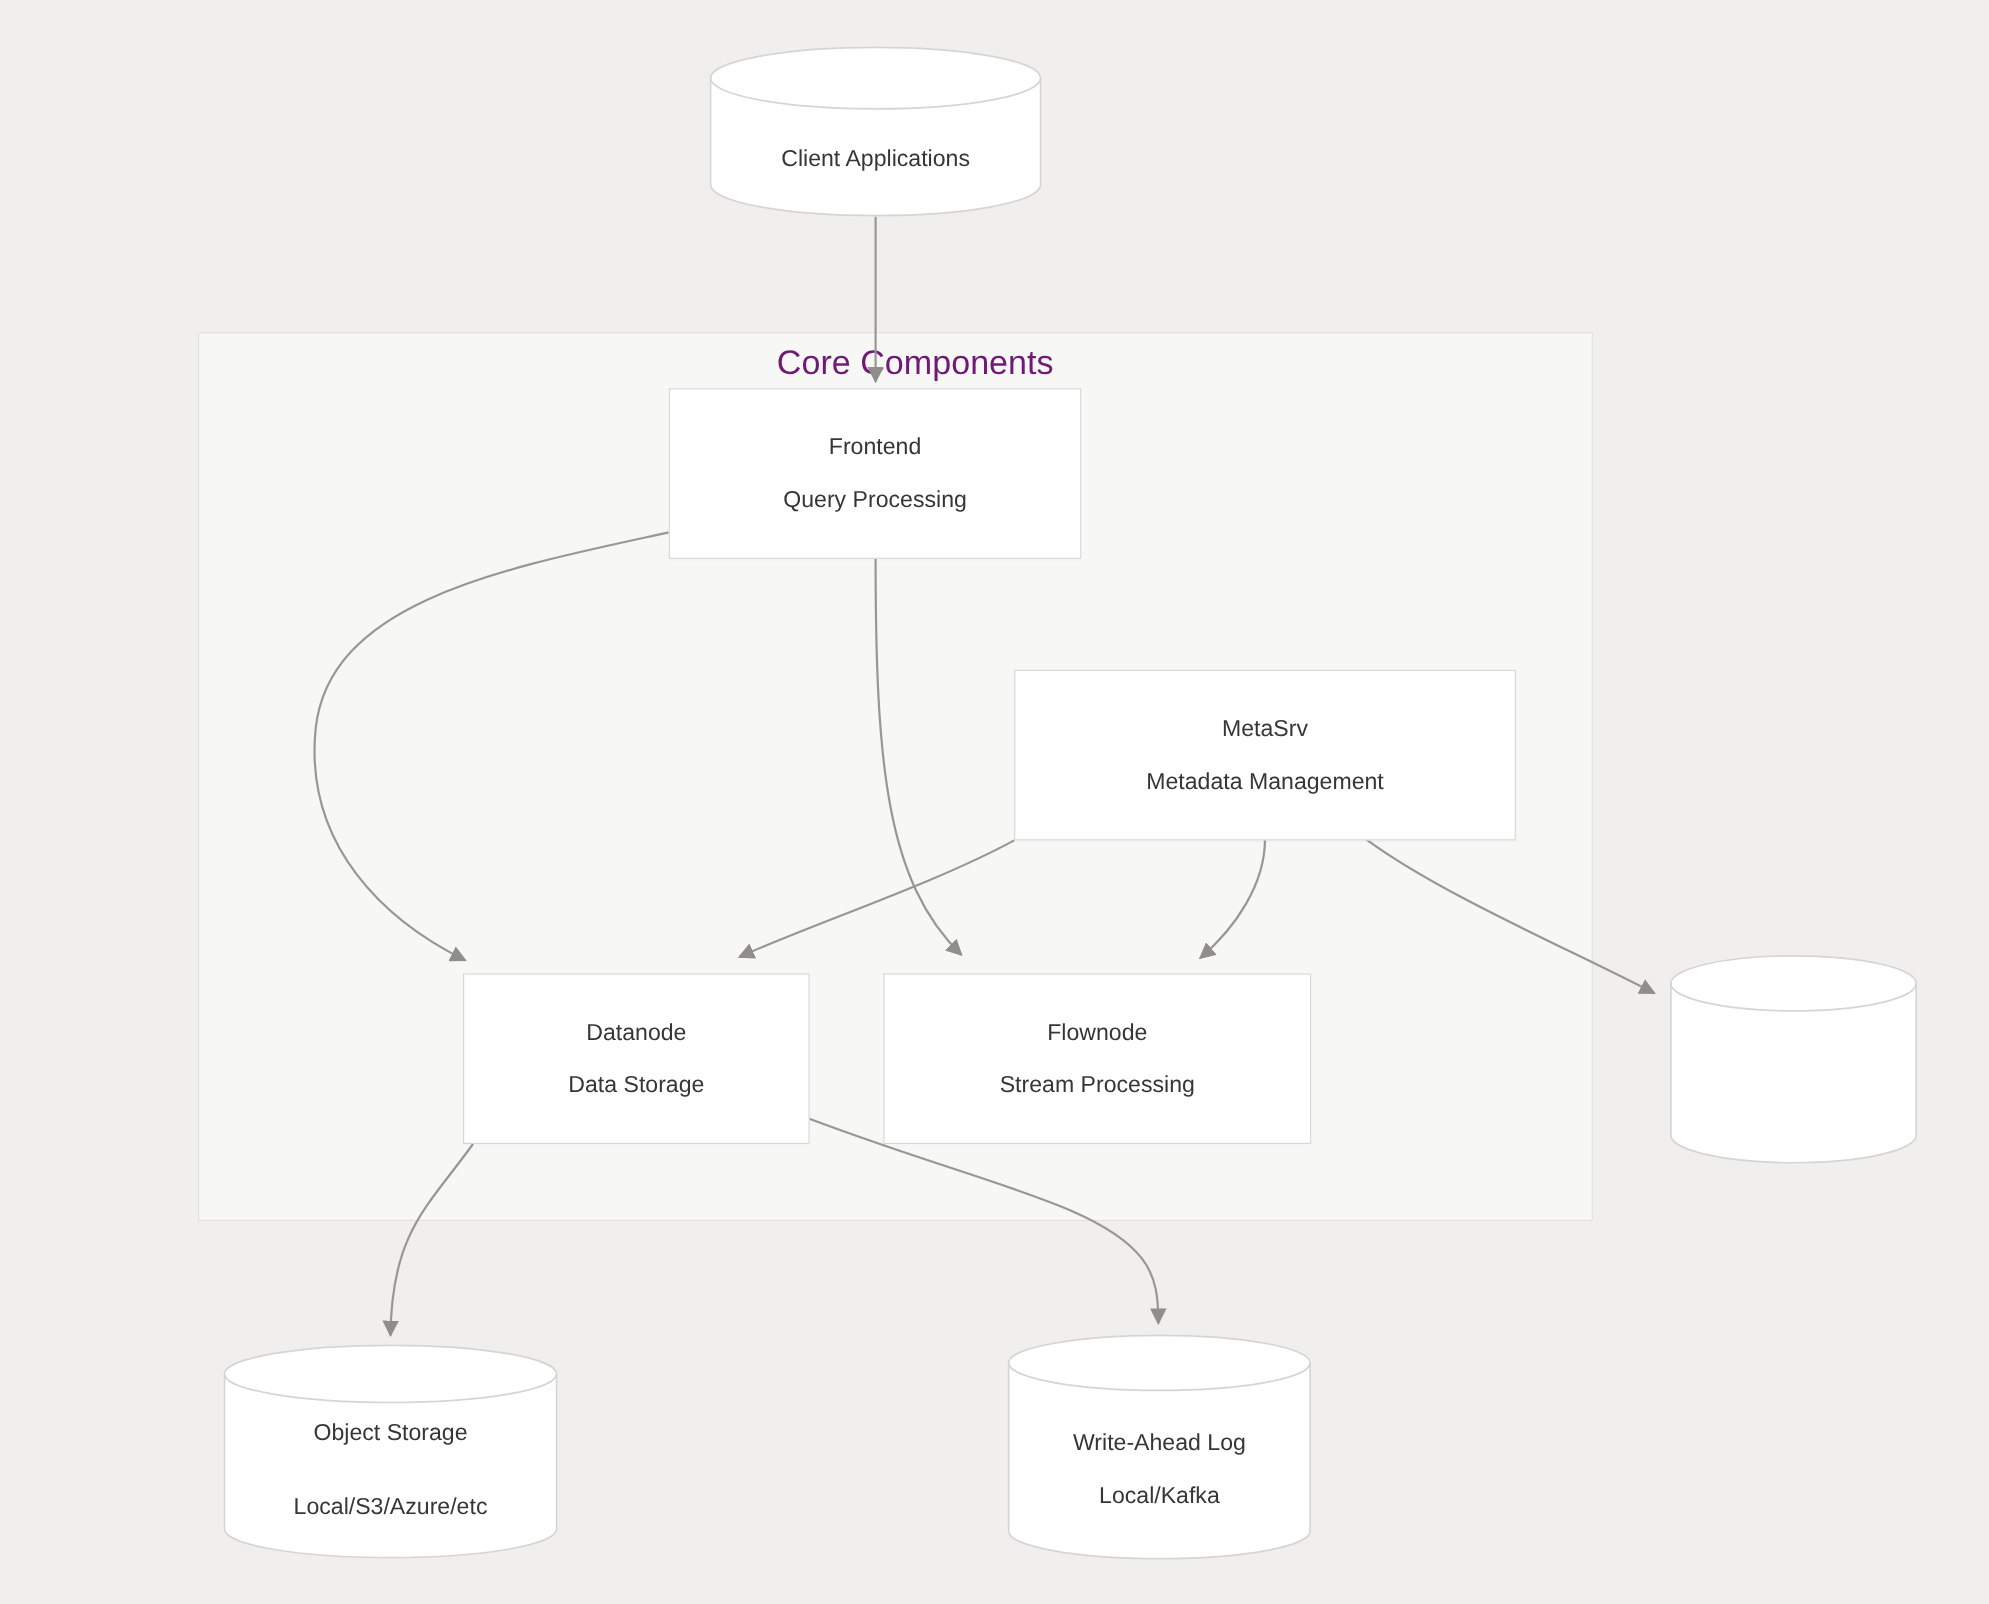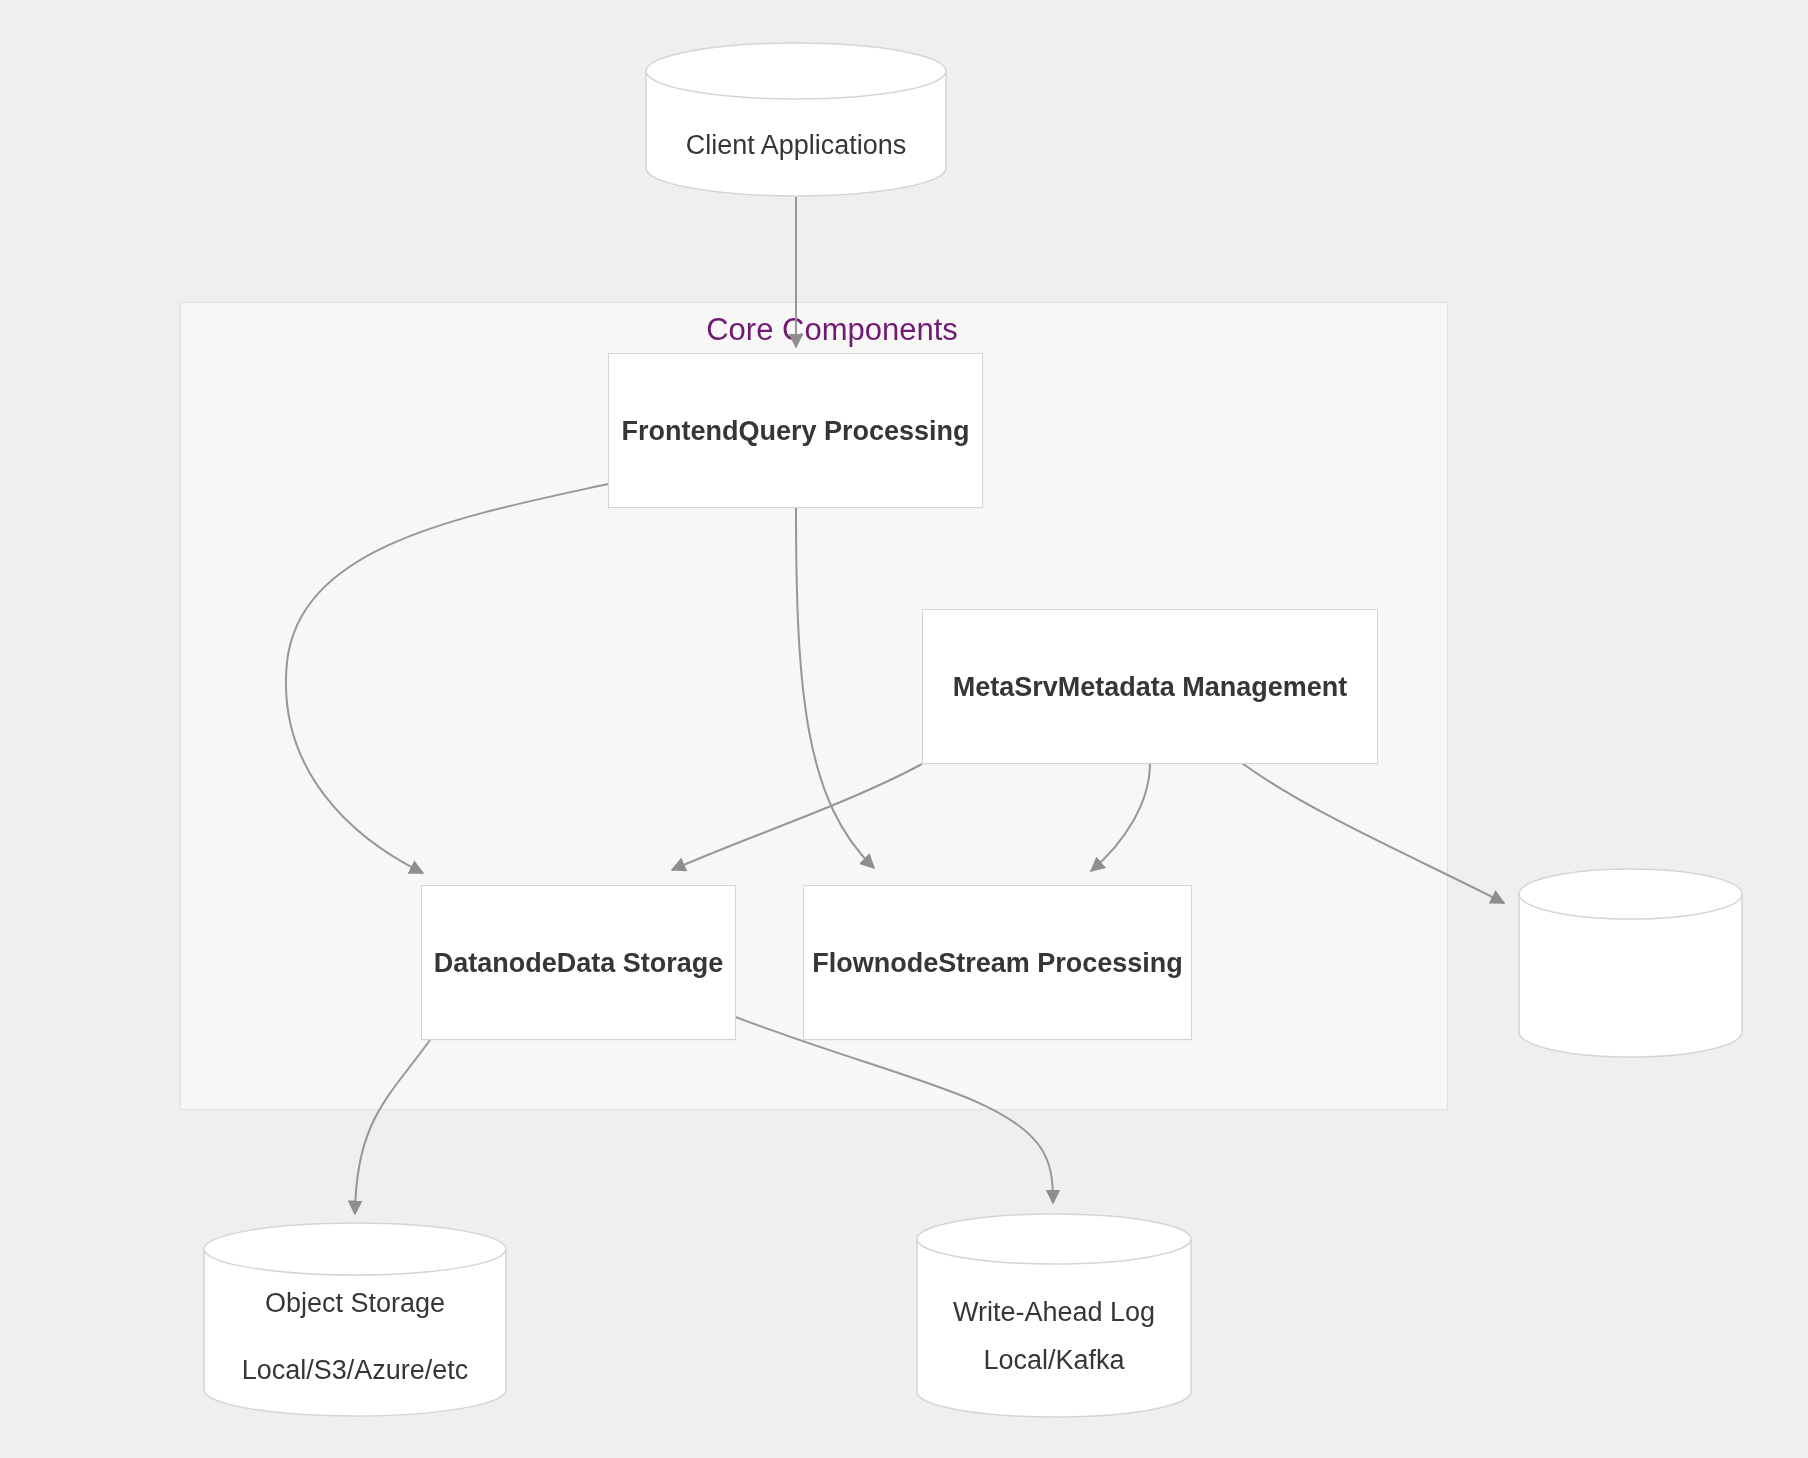--- a/index.html
+++ b/index.html
@@ -45,27 +45,27 @@
   }
   
   .node{
     position:absolute;
     box-sizing:border-box;
   }
   .rect-node{
     background:#ffffff;
     border:1.5px solid #d6d5d3;
     display:flex;
+    flex-direction:column;
     align-items:center;
     justify-content:center;
     box-shadow:0 1px 2px rgba(0,0,0,0.03);
-    font-weight:bold;
   }
   .txt-line{
-    font-size:27px;
+    font-size:21px;
     line-height:48px;
     color:#363636;
     white-space:nowrap;
     text-align:center;
   }
   .cyl-svg{
     position:absolute;
     left:0; top:0;
   }
   .cyl-body{

